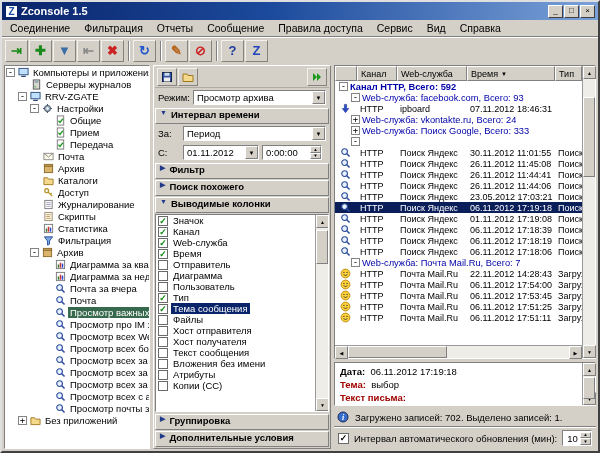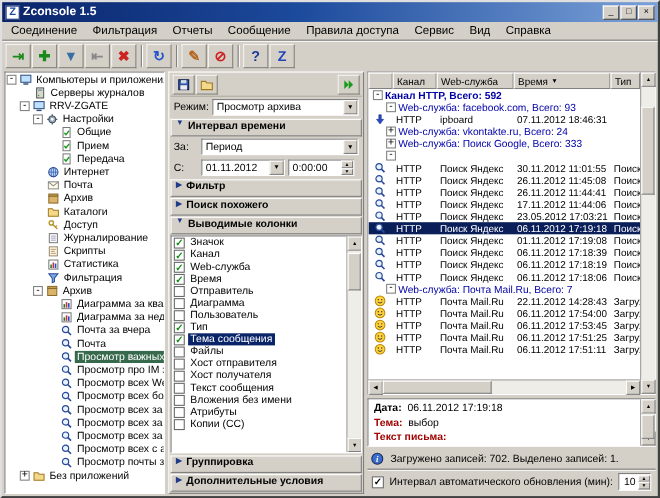--- a/index.html
+++ b/index.html
@@ -215,32 +215,20 @@
               <path d="M3.8 6.3 l1.6 1.8 l3.2 -4" stroke="#1a9a1a" stroke-width="1.4" fill="none"></path>
             </svg>
           </span>
           <span class="tree-label">Передача</span>
         </div>
         <div class="tree-row">
           <span style="flex: 0 0 auto; width: 24px;"></span>
           <span class="exp-sp"></span>
           <span class="ico">
             <svg width="11" height="11" viewBox="0 0 12 12">
-              <circle cx="6" cy="6" r="4.6" fill="#bfe0ff" stroke="#2a4a9a"></circle>
-              <path d="M1.4 6 h9.2 M6 1.4 v9.2" stroke="#2a4a9a" stroke-width="0.7" fill="none"></path>
-              <ellipse cx="6" cy="6" rx="2.2" ry="4.6" fill="none" stroke="#2a4a9a" stroke-width="0.7"></ellipse>
-            </svg>
-          </span>
-          <span class="tree-label">Интернет</span>
-        </div>
-        <div class="tree-row">
-          <span style="flex: 0 0 auto; width: 24px;"></span>
-          <span class="exp-sp"></span>
-          <span class="ico">
-            <svg width="11" height="11" viewBox="0 0 12 12">
               <rect x="1" y="2.5" width="10" height="7" fill="#fffbe8" stroke="#888"></rect>
               <path d="M1 2.5 l5 4 l5 -4" fill="none" stroke="#888"></path>
             </svg>
           </span>
           <span class="tree-label">Почта</span>
         </div>
         <div class="tree-row">
           <span style="flex: 0 0 auto; width: 24px;"></span>
           <span class="exp-sp"></span>
           <span class="ico">
@@ -751,21 +739,21 @@
                 <span class="icon-cell">
                   <span class="ico">
                     <svg width="11" height="11" viewBox="0 0 12 12">
                       <circle cx="5" cy="5" r="3.1" fill="#e8f2ff" stroke="#2a4a9a" stroke-width="1.2"></circle>
                       <path d="M7.4 7.4 l3 3" stroke="#2a4a9a" stroke-width="1.6"></path>
                     </svg>
                   </span>
                 </span>
                 <span class="cell c-ch">HTTP</span>
                 <span class="cell c-svc">Поиск Яндекс</span>
-                <span class="cell c-time">17.11.2012 11:44:06</span>
+                <span class="cell c-time">26.11.2012 11:44:06</span>
                 <span class="cell c-type">Поиск</span>
               </div>
               <div class="trow">
                 <span class="icon-cell">
                   <span class="ico">
                     <svg width="11" height="11" viewBox="0 0 12 12">
                       <circle cx="5" cy="5" r="3.1" fill="#e8f2ff" stroke="#2a4a9a" stroke-width="1.2"></circle>
                       <path d="M7.4 7.4 l3 3" stroke="#2a4a9a" stroke-width="1.6"></path>
                     </svg>
                   </span>

